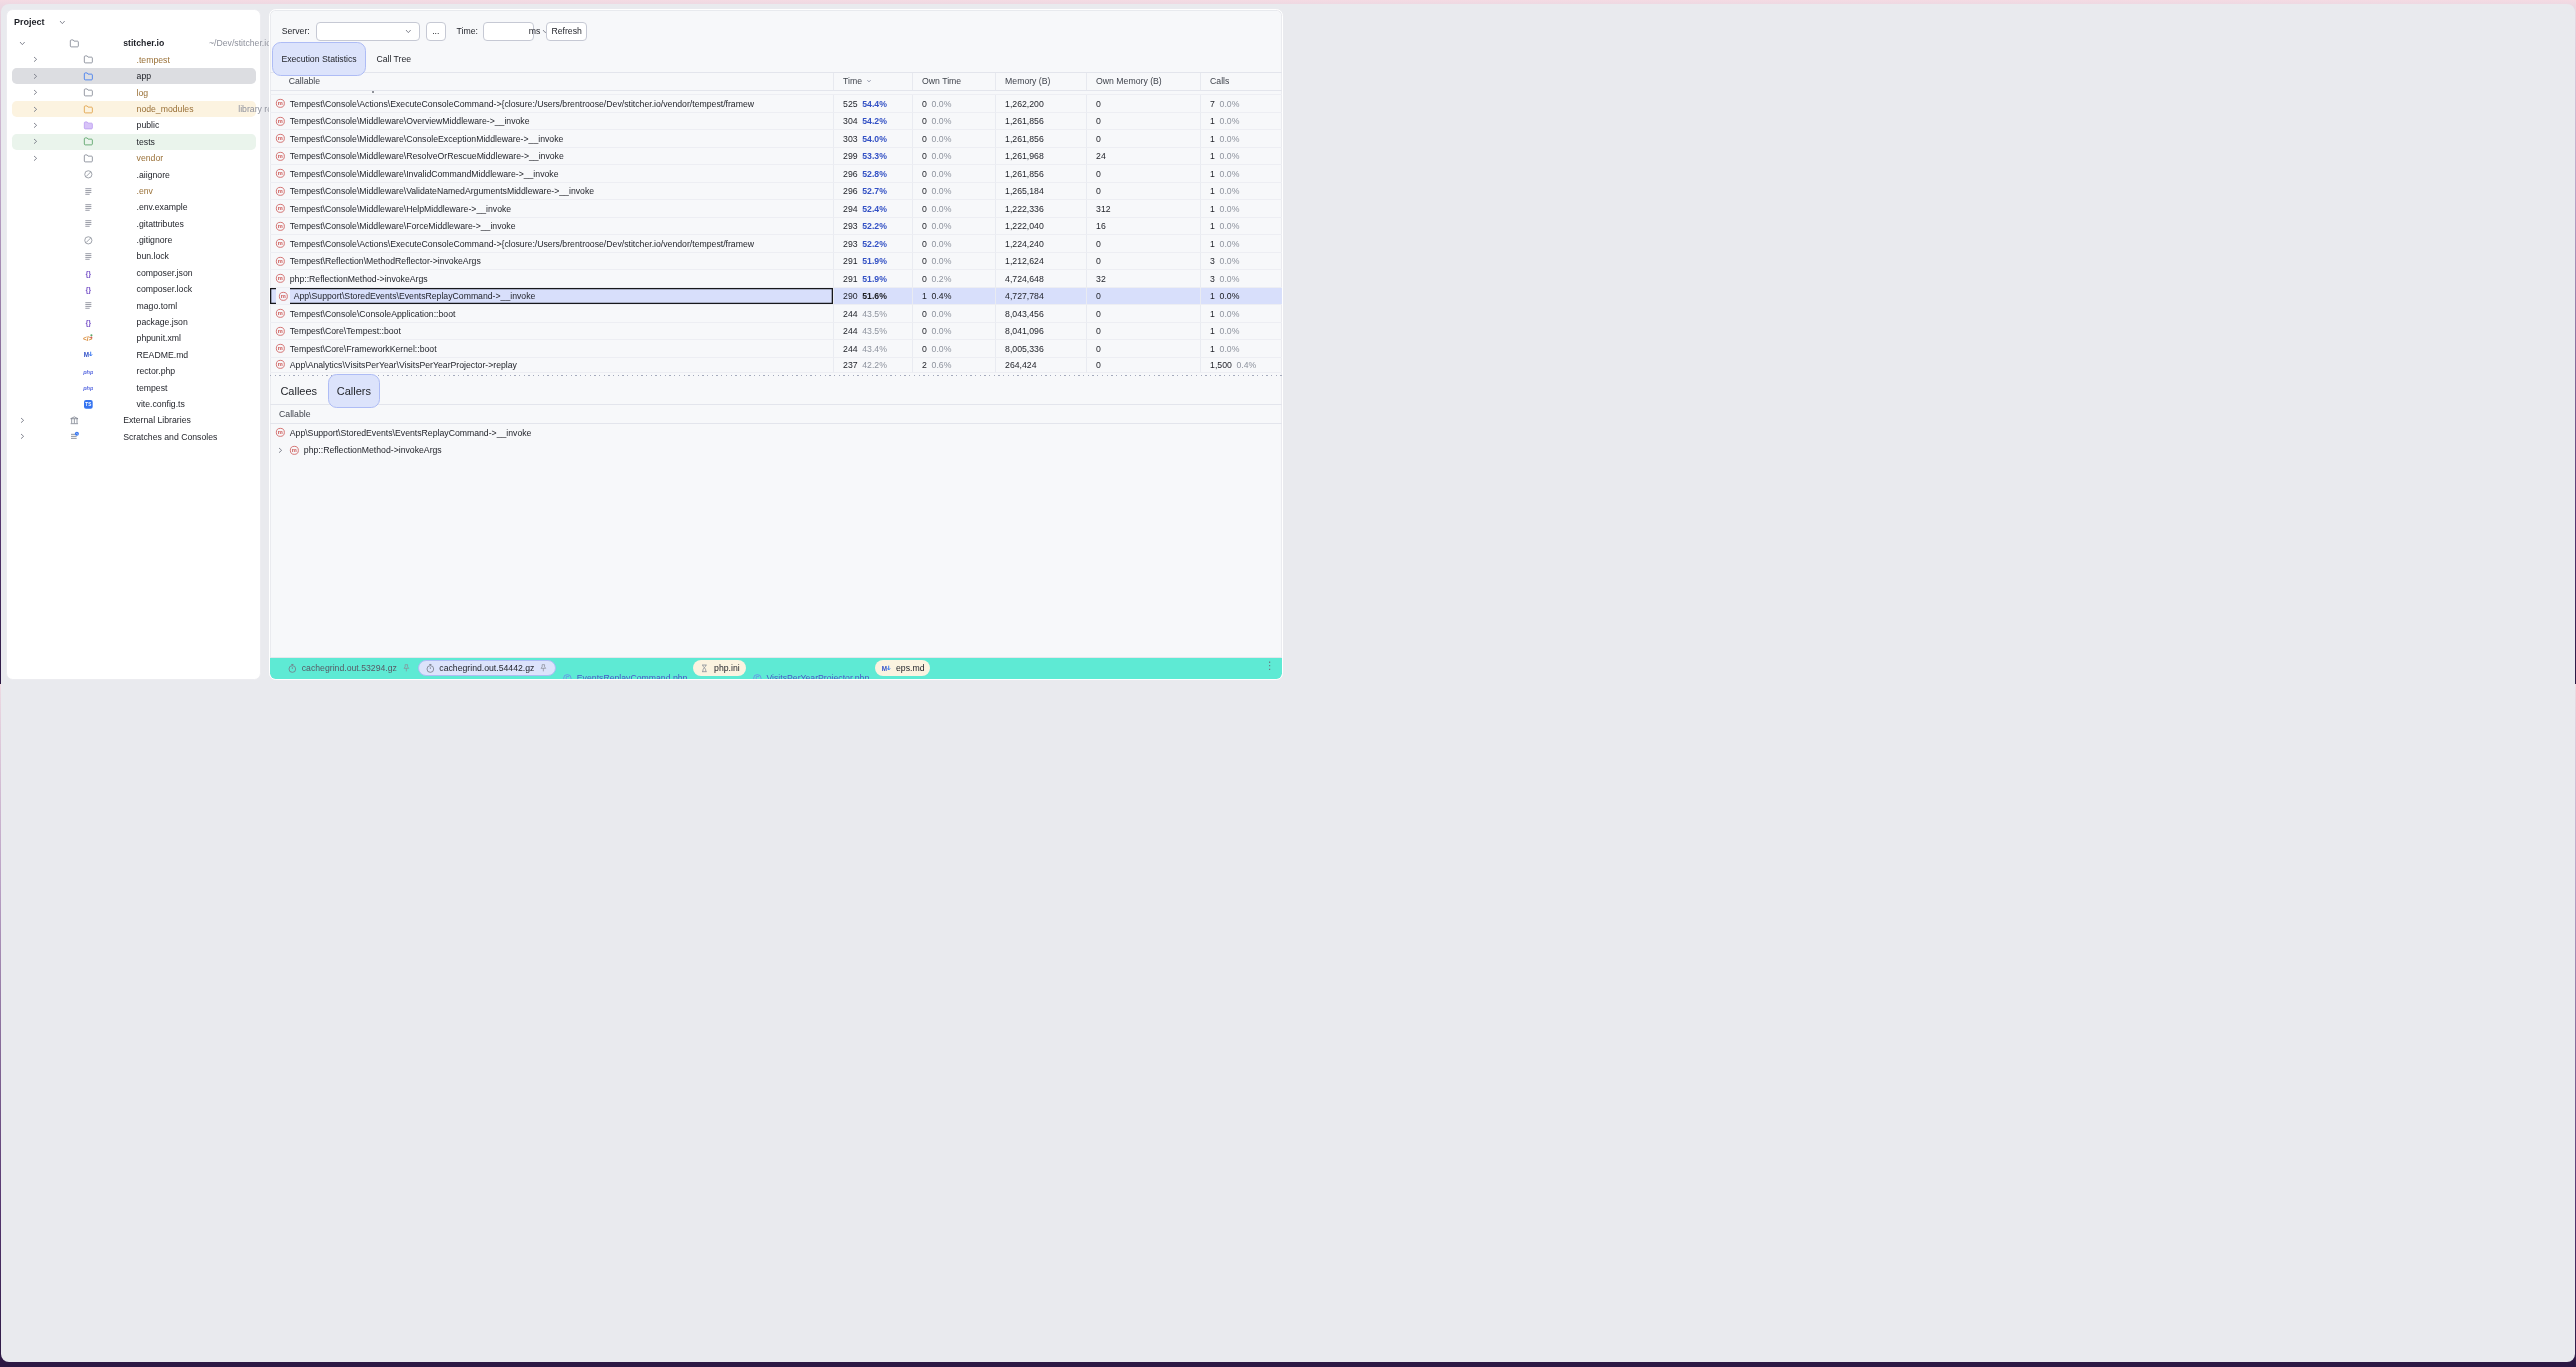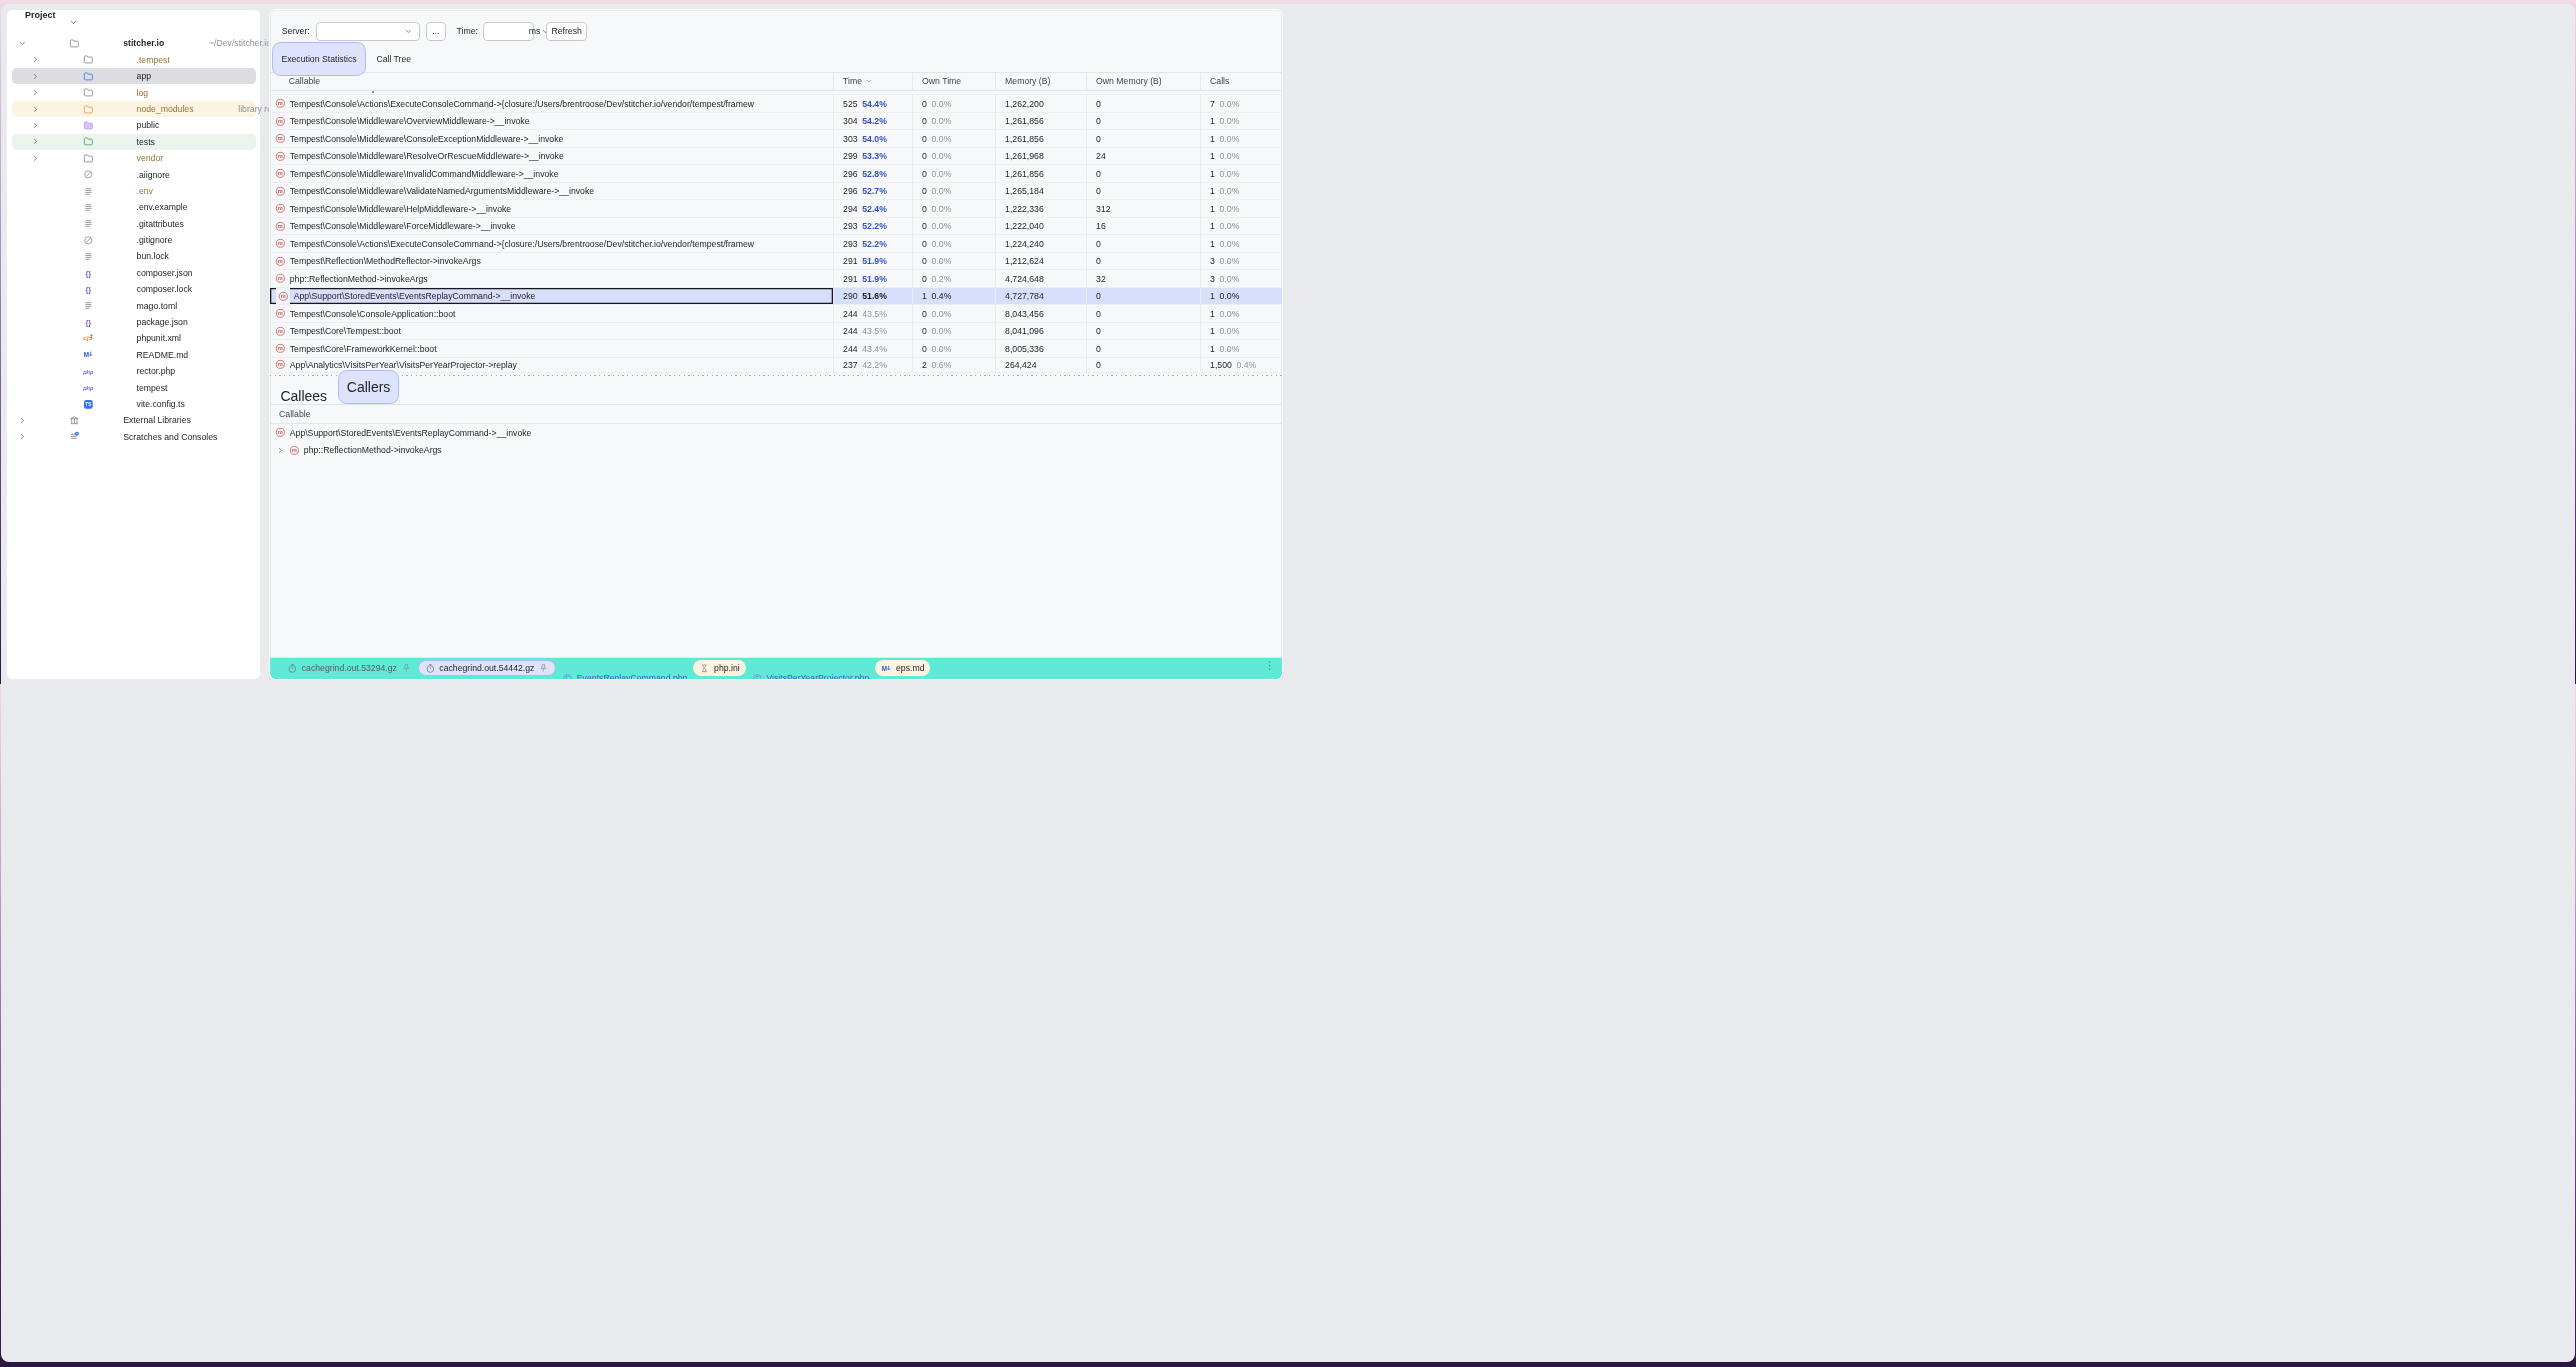--- a/index.html
+++ b/index.html
@@ -5,21 +5,21 @@
   html,body{margin:0;padding:0;width:1288px;height:684px;overflow:hidden;
     font-family:"Liberation Sans","DejaVu Sans",sans-serif;
     background:linear-gradient(180deg,#f4dbe3 0px,#ecd8e2 6px,#b9a0c4 201px,#55356e 524px,#2c1843 684px);}
   *{box-sizing:border-box;}
   .window{position:absolute;left:0.7px;right:1.3px;top:4px;bottom:4.7px;background:#e9eaee;border-radius:8px;}
   .card{position:absolute;border-radius:6.7px;}
   .card.left{left:5.4px;top:4.7px;width:255px;height:671px;background:#ffffff;border:0.7px solid #ececf0;}
   .card.right{left:268px;top:4.7px;width:1014px;height:671px;background:#f7f8fa;border:1.3px solid #ffffff;
     box-shadow:0 0 0 0.7px #e4e5ea inset;display:flex;flex-direction:column;overflow:hidden;}
   
-  .panel-header{height:25.5px;display:flex;padding-left:18px;gap:12px;font-size:9px;font-weight:700;color:#1d1f26;}
+  .panel-header{height:25.5px;display:flex;align-items:center;padding-left:7px;gap:12px;font-size:9px;font-weight:700;color:#1d1f26;}
   .tree{font-size:8.7px;color:#1d1f26;}
   .tree-row{height:16.4px;display:flex;align-items:center;margin:0 4px 0 4.7px;border-radius:4.7px;padding-left:4.7px;white-space:nowrap;gap:40px;}
   .tree-row .chev{width:11.4px;display:flex;justify-content:center;flex:none;}
   .tree-row .ticon{width:13.4px;display:flex;justify-content:center;flex:none;}
   .tree-row .lbl{margin-left:2px;}
   .tree-row .sfx{margin-left:4.7px;color:#8e919c;}
   .tree-row.bold .lbl{font-weight:700;}
   .tree-row.lvl1{padding-left:18px;}
   .tree-row.brown .lbl{color:#9a7138;}
   .tree-row.sel{background:#dcdde1;}
@@ -51,21 +51,21 @@
   .pct{font-weight:700;color:#3351c5;}
   .pct.gray{font-weight:400;color:#8e939e;}
   .pct.selb{color:#17181c;}
   .trow.sel>div{background:#d8dffb;}
   .trow.sel .c-call{box-shadow:inset 0 0 0 1.3px #17181c;}
   .trow.sel .callable-ic{background:#f4f5fa;align-self:stretch;display:flex;align-items:center;padding:0 1.3px;margin-left:1.3px;}
   .trow.partial{height:14.8px;overflow:hidden;}
   .dotted{height:5.4px;flex:none;display:flex;align-items:center;}
   .dotted i{display:block;width:100%;height:1.3px;background:repeating-linear-gradient(90deg,#a4aabc 0 1.3px,transparent 1.3px 4.7px);}
   
-  .detail-tabs{height:27px;flex:none;display:flex;align-items:flex-end;padding-left:2.7px;gap:2.7px;font-size:14px;color:#23252b;border-bottom:0.7px solid #e3e5ec;}
+  .detail-tabs{height:27px;flex:none;display:flex;align-items:center;padding-left:2.7px;gap:2.7px;font-size:11px;color:#23252b;border-bottom:0.7px solid #e3e5ec;}
   .dhead{height:19px;flex:none;display:flex;align-items:center;padding-left:9.4px;font-size:8.7px;color:#3f434c;border-bottom:0.7px solid #e3e5ec;}
   .drow{height:17.5px;flex:none;display:flex;align-items:center;font-size:8.7px;color:#1d1f26;padding-left:5.4px;gap:2.7px;white-space:nowrap;}
   .spacer{flex:1;}
   
   .status-bar{height:21.5px;flex:none;background:#5eead4;border-top:0.7px solid #e5e7ec;border-radius:0 0 5.4px 5.4px;display:flex;align-items:center;padding-left:11.4px;gap:0;font-size:8.7px;position:relative;}
   .stab{height:16px;display:flex;align-items:center;gap:4px;padding:0 6px;border-radius:8px;color:#585b66;}
   .stab.selected{background:#dce3fb;border:0.7px solid #aebcf5;color:#1d1f26;}
   .stab.link{color:#4a57c9;margin-top:20px;}
   .stab.cream{background:#fbf3e0;color:#1d1f26;}
   .kebab{position:absolute;right:6.7px;top:2.7px;color:#6f7480;font-size:10px;letter-spacing:0;line-height:5.4px;text-align:center;width:10.7px;}

